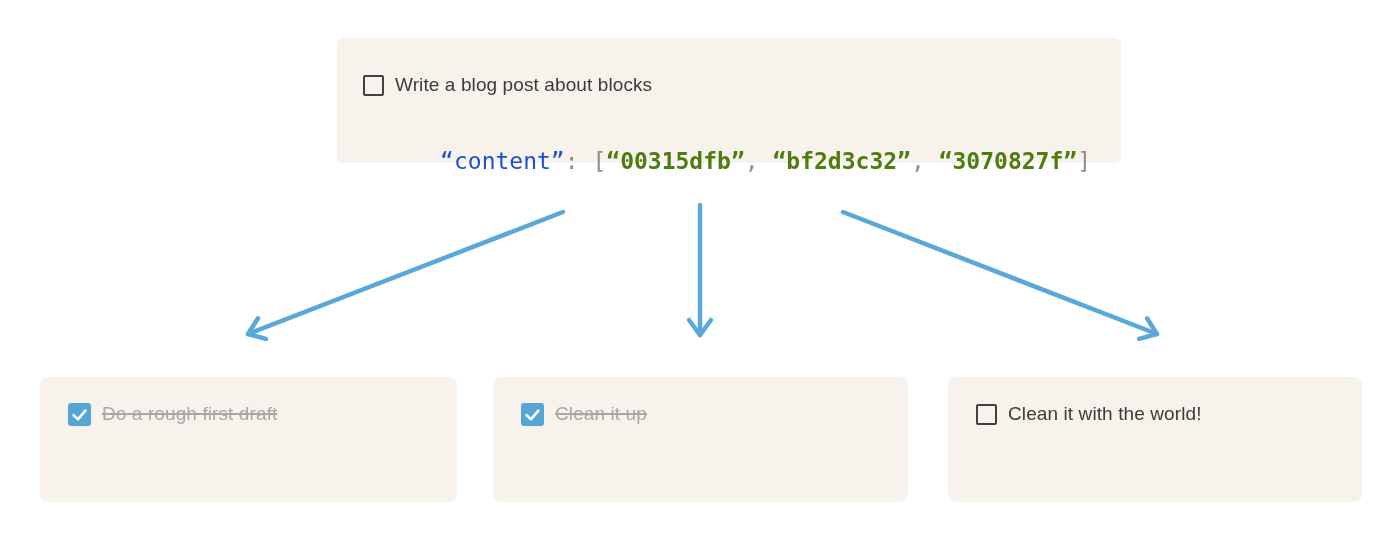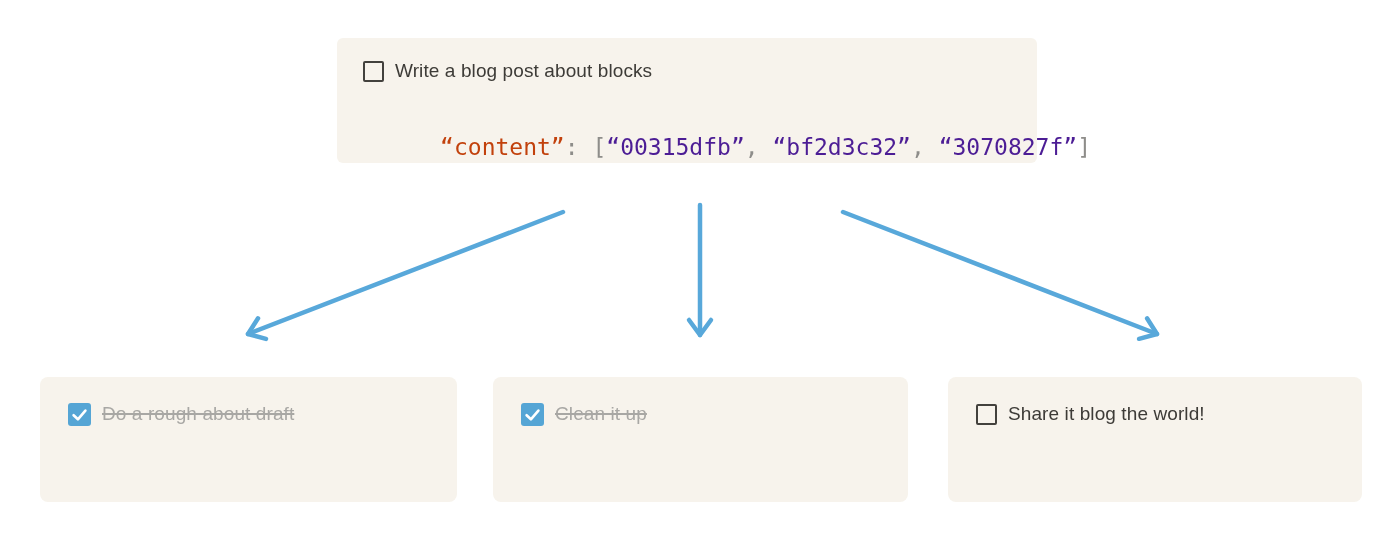--- a/index.html
+++ b/index.html
@@ -17,23 +17,23 @@
   }
   .card {
     position: absolute;
     box-sizing: border-box;
     background: #f7f3ec;
     display: flex;
     flex-direction: column;
   }
   .card.parent {
     left: 337px; top: 38px;
-    width: 700px; height: 125px;
+    width: 784px; height: 125px;
     border-radius: 6px;
-    padding: 22px 26px;
+    padding: 36px 26px;
     gap: 20px;
   }
   .card.child {
     top: 377px;
     height: 125px;
     border-radius: 8px;
     padding: 24px 28px;
     gap: 15px;
   }
   .card.child-1 { left: 40px;  width: 417px; }
@@ -75,23 +75,23 @@
   }
   .cb.checked svg { display: block; }
 
   .code {
     font-family: "DejaVu Sans Mono", "Liberation Mono", monospace;
     font-size: 23px;
     line-height: 30px;
     white-space: pre;
     margin-left: -6px;
   }
-  .code .key    { color: #c2410c; }
+  .code .key    { color: #1d4ed8; }
   .code .punct  { color: #8e8d8a; }
-  .code .string { color: #4c1d95; }
+  .code .string { color: #4d7c0f; font-weight: bold; }
 
   .arrows {
     position: absolute;
     left: 0; top: 0;
     pointer-events: none;
   }
 </style>
 </head>
 <body>
 
@@ -119,36 +119,36 @@
   </svg>
 
   <div class="card child child-1">
     <div class="task-row">
       <span class="cb checked">
         <svg width="23" height="23" viewBox="0 0 23 23">
           <rect x="0" y="0" width="23" height="23" rx="3" fill="#55a5d5"></rect>
           <polyline points="5.6,12.2 9.9,16.3 17.4,7.6" fill="none" stroke="#ffffff" stroke-width="2.6" stroke-linecap="round" stroke-linejoin="round"></polyline>
         </svg>
       </span>
-      <span class="task-label completed">Do a rough about draft</span>
+      <span class="task-label completed">Do a rough first draft</span>
     </div>
   </div>
 
   <div class="card child child-2">
     <div class="task-row">
       <span class="cb checked">
         <svg width="23" height="23" viewBox="0 0 23 23">
           <rect x="0" y="0" width="23" height="23" rx="3" fill="#55a5d5"></rect>
           <polyline points="5.6,12.2 9.9,16.3 17.4,7.6" fill="none" stroke="#ffffff" stroke-width="2.6" stroke-linecap="round" stroke-linejoin="round"></polyline>
         </svg>
       </span>
       <span class="task-label completed">Clean it up</span>
     </div>
   </div>
 
   <div class="card child child-3">
     <div class="task-row">
       <span class="cb unchecked"></span>
-      <span class="task-label">Share it blog the world!</span>
+      <span class="task-label">Clean it with the world!</span>
     </div>
   </div>
 
 </div>
 
 </body></html>

